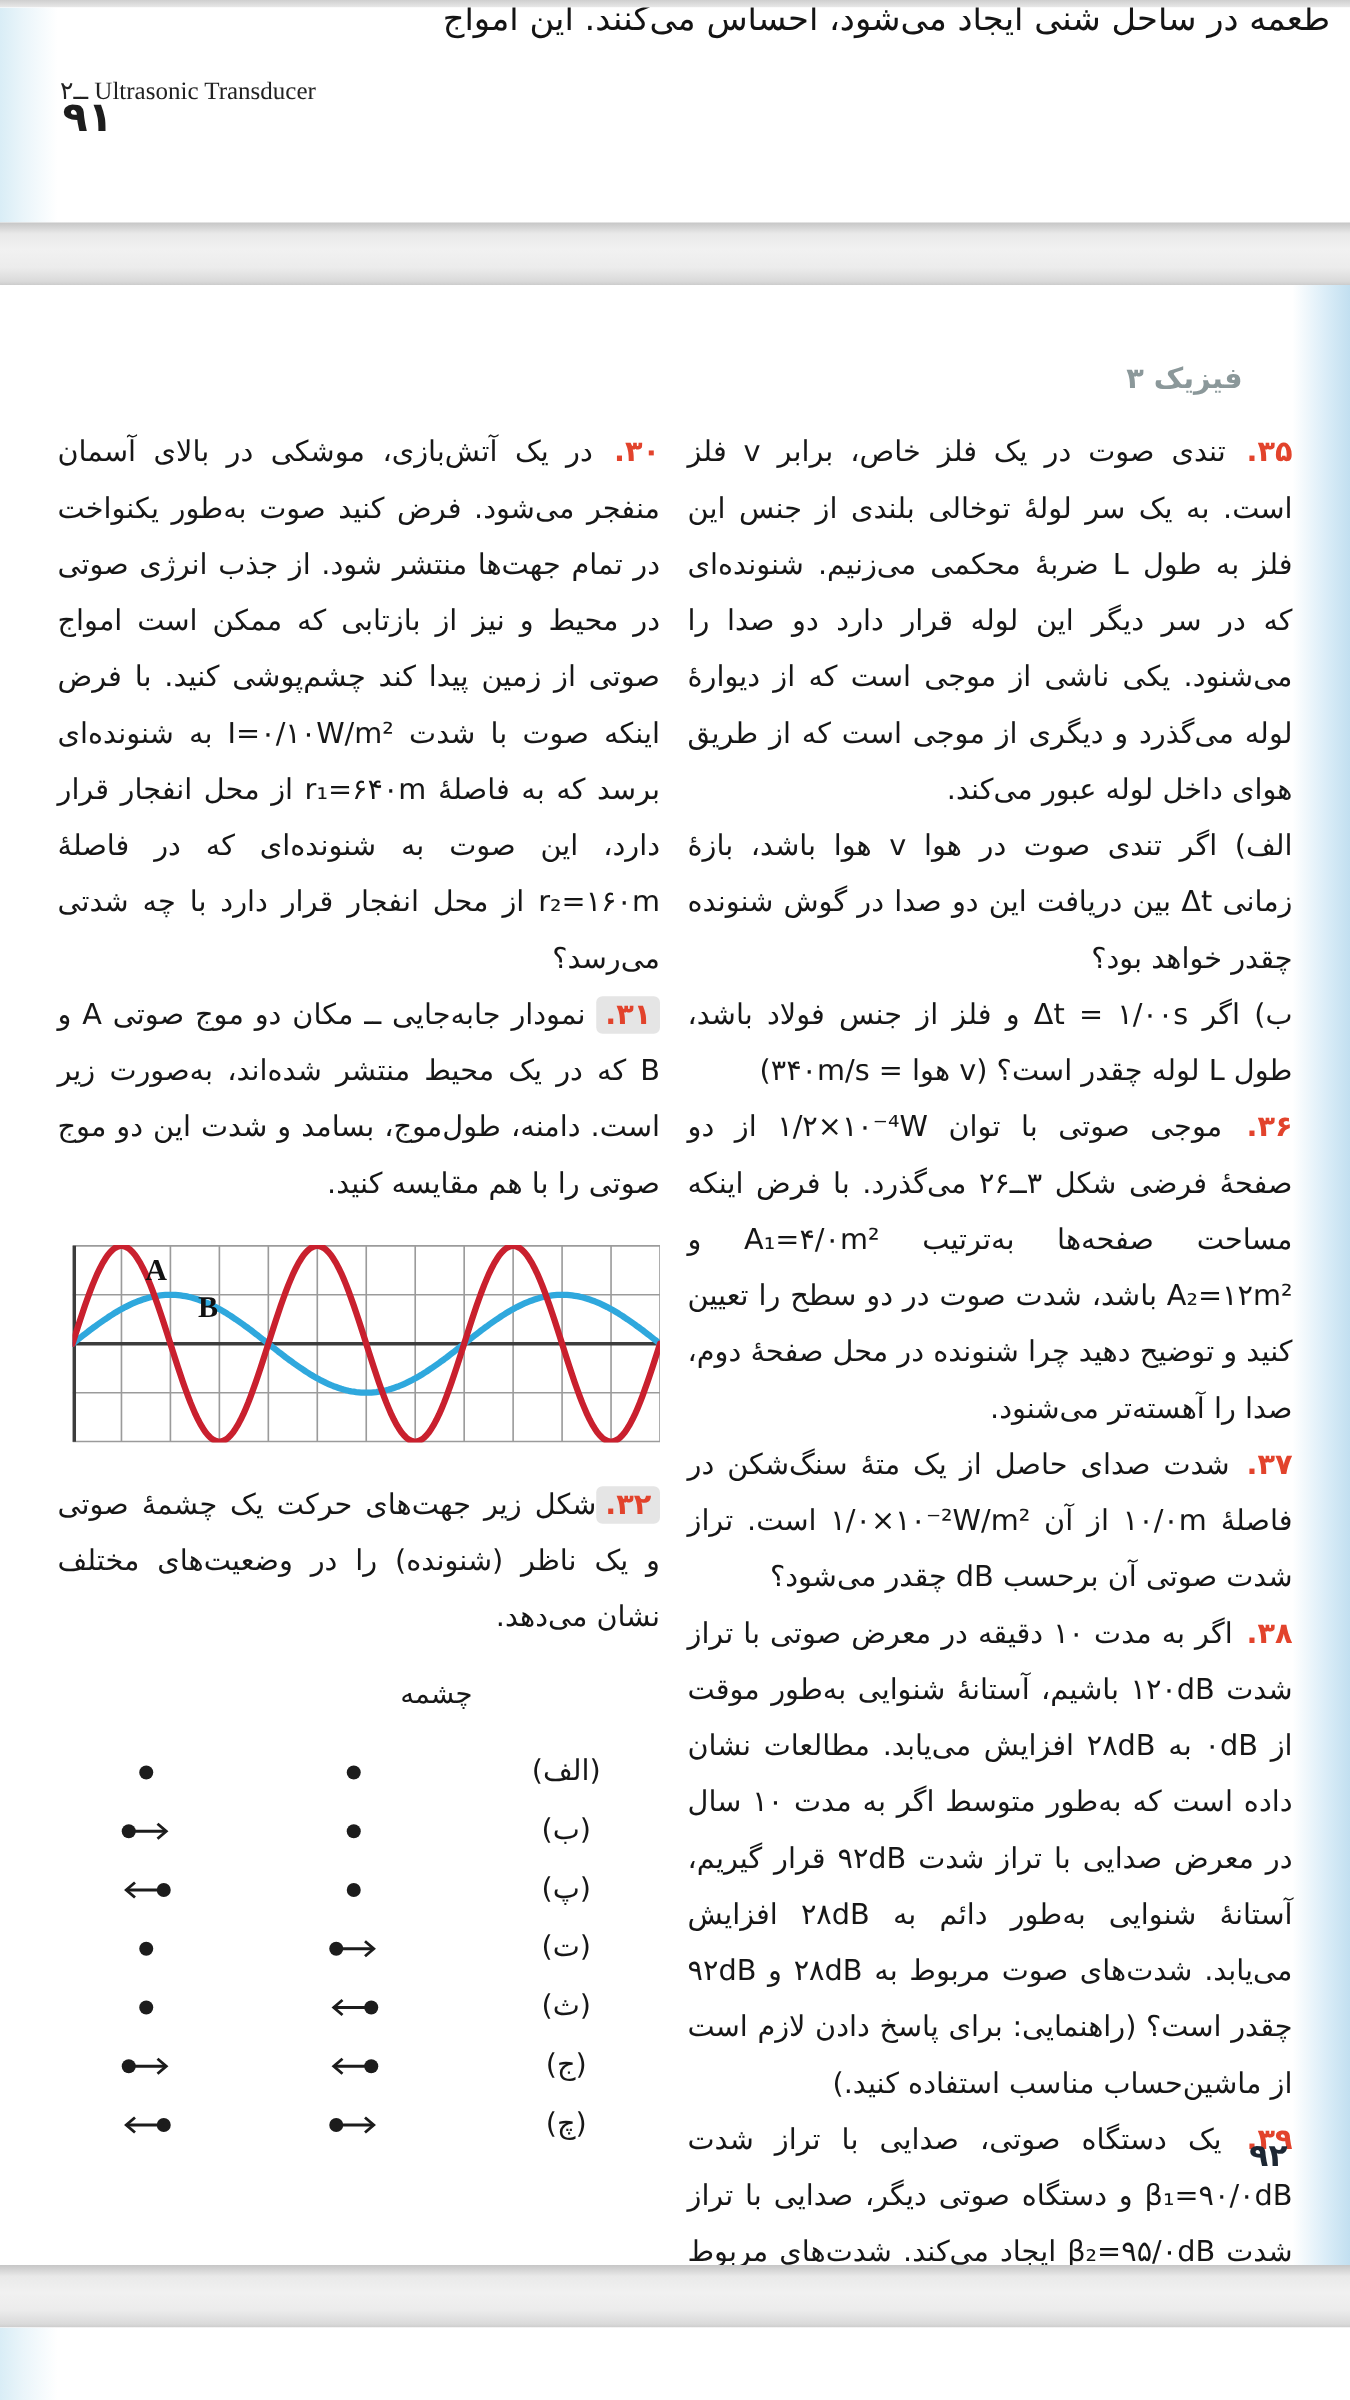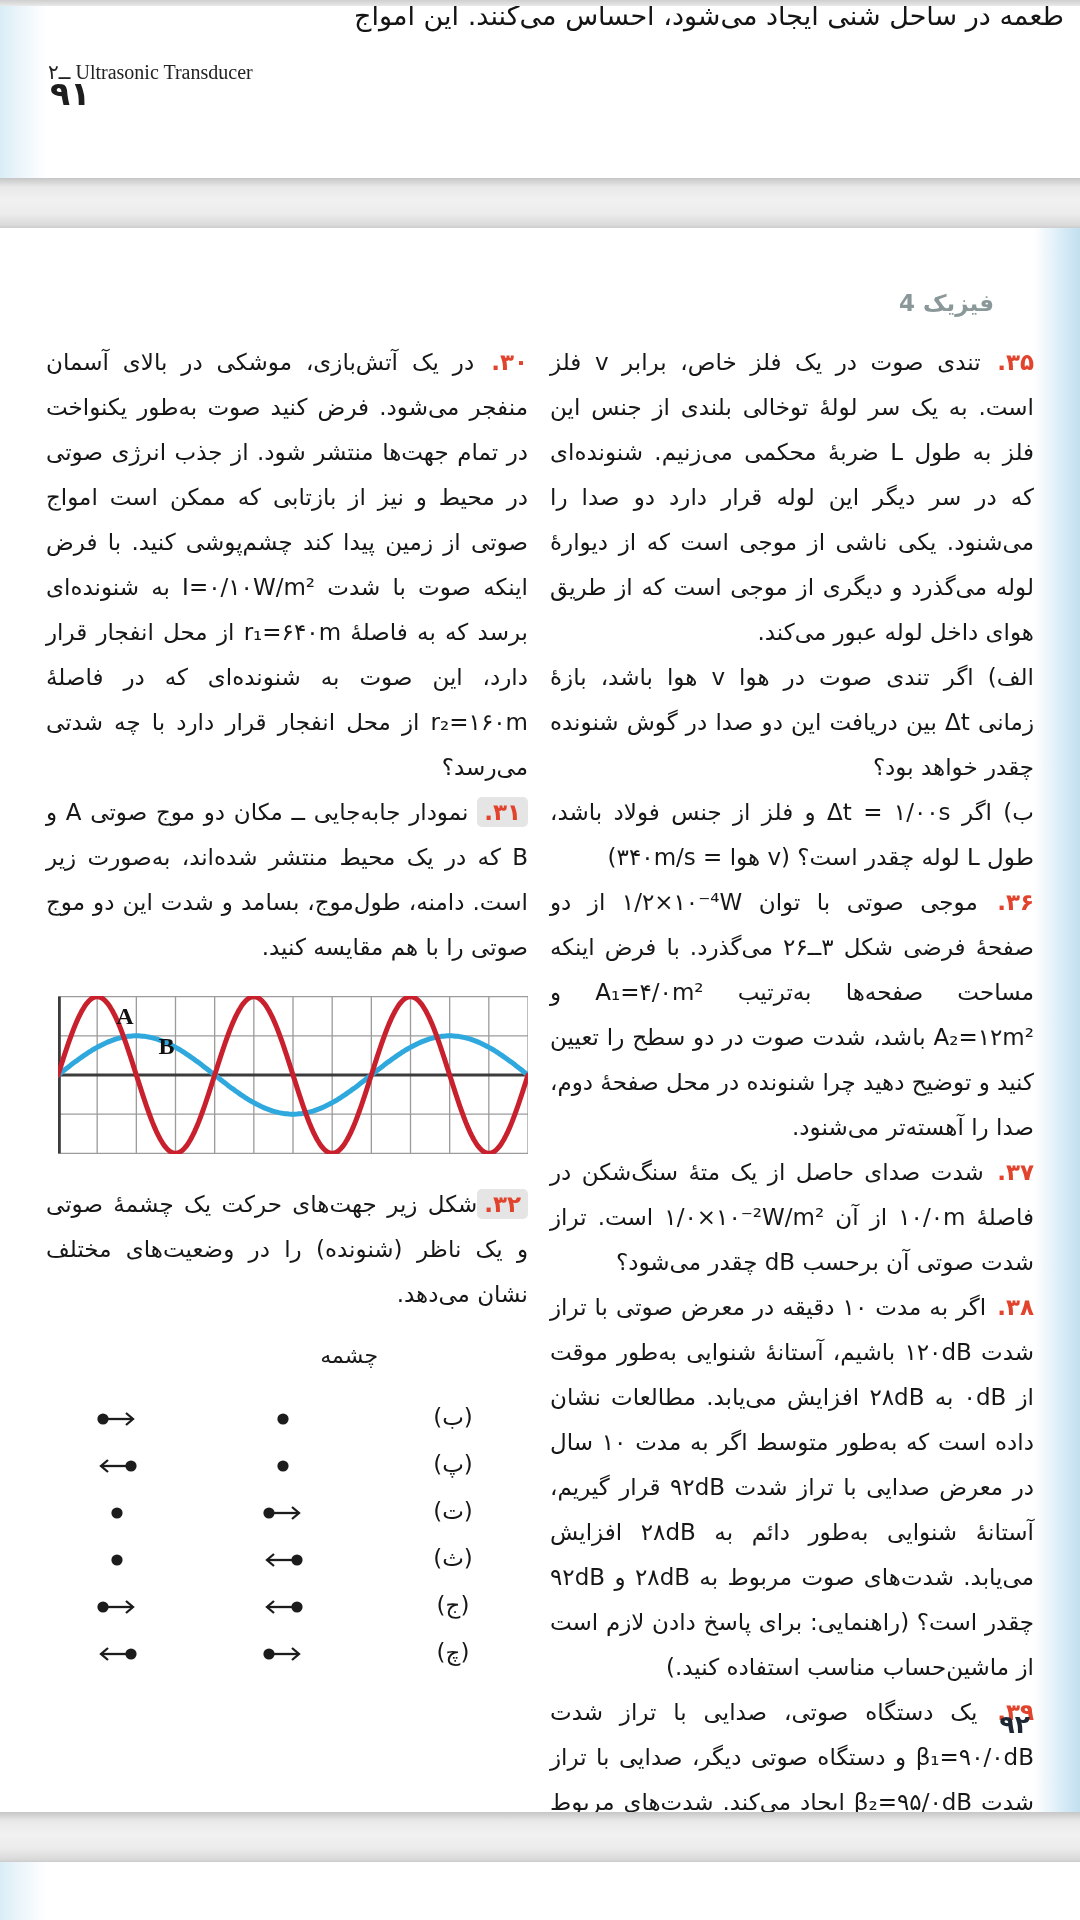--- a/index.html
+++ b/index.html
@@ -75,21 +75,21 @@
     <div class="p91-topline">طعمه در ساحل شنی ایجاد می‌شود، احساس می‌کنند. این امواج</div>
     <div class="p91-footnote">۲ــ Ultrasonic Transducer</div>
     <div class="p91-num">۹۱</div>
   </div>
 
   <div class="gap gap-1"></div>
 
   <div class="page page-92">
     <div class="edge-right"></div>
 
-    <div class="p92-header">فیزیک 4</div>
+    <div class="p92-header">فیزیک ۳</div>
 
     <div class="col col-right">
       <p class="para"><span class="p-num">۳۵.</span> <span>تندی صوت در یک فلز خاص، برابر v فلز است. به یک سر لولهٔ توخالی بلندی از جنس این فلز به طول L ضربهٔ محکمی می‌زنیم. شنونده‌ای که در سر دیگر این لوله قرار دارد دو صدا را می‌شنود. یکی ناشی از موجی است که از دیوارهٔ لوله می‌گذرد و دیگری از موجی است که از طریق هوای داخل لوله عبور می‌کند.</span></p>
       <p class="para">الف) اگر تندی صوت در هوا v هوا باشد، بازهٔ زمانی Δt بین دریافت این دو صدا در گوش شنونده چقدر خواهد بود؟</p>
       <p class="para">ب) اگر ‎Δt = ۱/۰۰s‎ و فلز از جنس فولاد باشد، طول L لوله چقدر است؟ (‎v هوا = ۳۴۰m/s‎)</p>
       <p class="para"><span class="p-num">۳۶.</span> <span>موجی صوتی با توان ‎۱/۲×۱۰⁻⁴W‎ از دو صفحهٔ فرضی شکل ۳ــ۲۶ می‌گذرد. با فرض اینکه مساحت صفحه‌ها به‌ترتیب ‎A₁=۴/۰m²‎ و ‎A₂=۱۲m²‎ باشد، شدت صوت در دو سطح را تعیین کنید و توضیح دهید چرا شنونده در محل صفحهٔ دوم، صدا را آهسته‌تر می‌شنود.</span></p>
       <p class="para"><span class="p-num">۳۷.</span> <span>شدت صدای حاصل از یک متهٔ سنگ‌شکن در فاصلهٔ ‎۱۰/۰m‎ از آن ‎۱/۰×۱۰⁻²W/m²‎ است. تراز شدت صوتی آن برحسب dB چقدر می‌شود؟</span></p>
       <p class="para"><span class="p-num">۳۸.</span> <span>اگر به مدت ۱۰ دقیقه در معرض صوتی با تراز شدت ‎۱۲۰dB‎ باشیم، آستانهٔ شنوایی به‌طور موقت از ‎۰dB‎ به ‎۲۸dB‎ افزایش می‌یابد. مطالعات نشان داده است که به‌طور متوسط اگر به مدت ۱۰ سال در معرض صدایی با تراز شدت ‎۹۲dB‎ قرار گیریم، آستانهٔ شنوایی به‌طور دائم به ‎۲۸dB‎ افزایش می‌یابد. شدت‌های صوت مربوط به ‎۲۸dB‎ و ‎۹۲dB‎ چقدر است؟ (راهنمایی: برای پاسخ دادن لازم است از ماشین‌حساب مناسب استفاده کنید.)</span></p>
       <p class="para"><span class="p-num">۳۹.</span> <span>یک دستگاه صوتی، صدایی با تراز شدت ‎β₁=۹۰/۰dB‎ و دستگاه صوتی دیگر، صدایی با تراز شدت ‎β₂=۹۵/۰dB‎ ایجاد می‌کند. شدت‌های مربوط به این دو تراز (برحسب ‎W/m²‎) به ترتیب I₁ و I₂ هستند. نسبت ‎I₂/I₁‎ را تعیین کنید.</span></p>
     </div>
@@ -129,20 +129,29 @@
 
       <p class="para"><span class="p-num hl">۳۲.</span><span>شکل زیر جهت‌های حرکت یک چشمهٔ صوتی و یک ناظر (شنونده) را در وضعیت‌های مختلف نشان می‌دهد.</span></p>
 
       <div class="doppler">
         <div class="d-head">
           <div class="d-cell"></div>
           <div class="d-cell">چشمه</div>
         </div>
         <div id="doppler-rows">
             <div class="d-row">
+              <div class="d-cell d-label">(الف)</div>
+              <div class="d-cell d-sym"><svg width="58" height="20" viewBox="0 0 58 20">
+                  <circle cx="29" cy="10" r="5.6" fill="#1c1c1c"></circle>
+                </svg></div>
+              <div class="d-cell d-sym"><svg width="58" height="20" viewBox="0 0 58 20">
+                  <circle cx="29" cy="10" r="5.6" fill="#1c1c1c"></circle>
+                </svg></div>
+            </div>
+            <div class="d-row">
               <div class="d-cell d-label">(ب)</div>
               <div class="d-cell d-sym"><svg width="58" height="20" viewBox="0 0 58 20">
                   <circle cx="29" cy="10" r="5.6" fill="#1c1c1c"></circle>
                 </svg></div>
               <div class="d-cell d-sym"><svg width="58" height="20" viewBox="0 0 58 20">
                   <circle cx="15" cy="10" r="5.6" fill="#1c1c1c"></circle>
                   <line x1="15" y1="10" x2="44" y2="10" stroke="#1c1c1c" stroke-width="2.3"></line>
                   <path d="M38 4 L45 10 L38 16" fill="none" stroke="#1c1c1c" stroke-width="2.3"></path>
                 </svg></div>
             </div>

